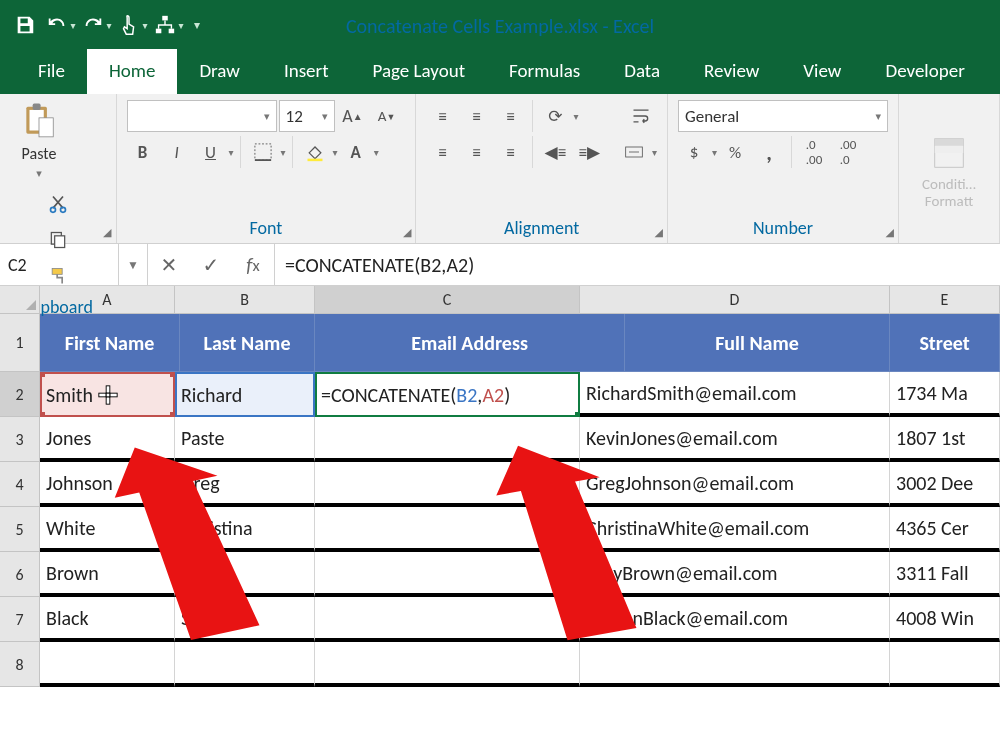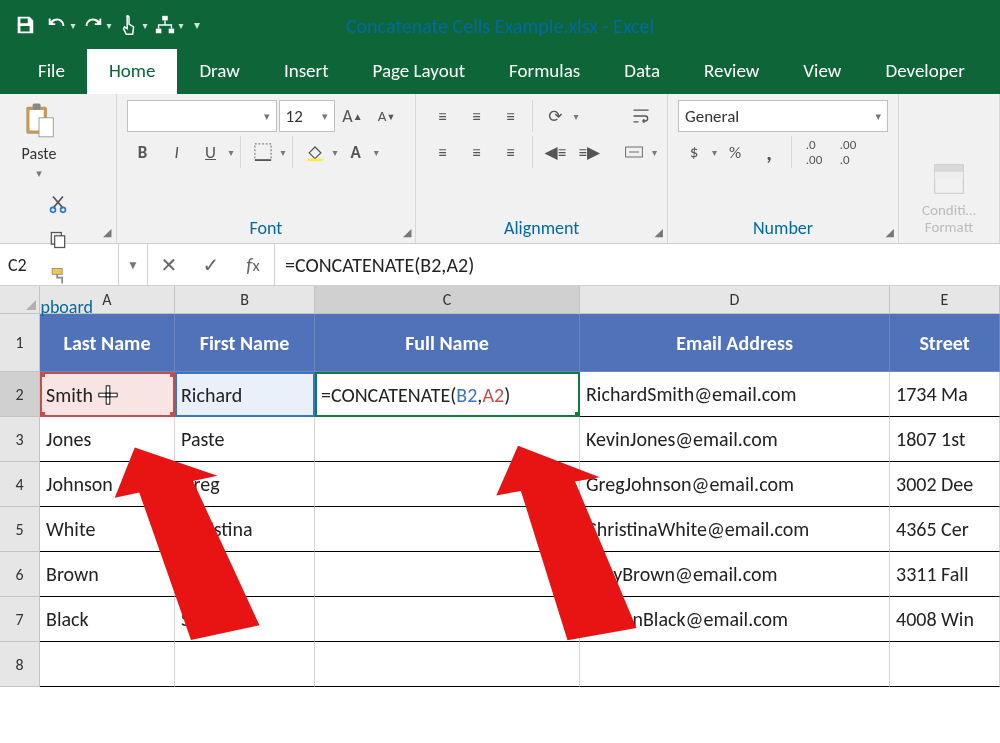--- a/index.html
+++ b/index.html
@@ -38,21 +38,21 @@
   .colhdr-row { height: 28px; display: flex; border-bottom: 1px solid #c4c4c4; background: #e6e6e6; font-size:16px; color:#333;}
   .rowhdr-corner { width: 40px; border-right: 1px solid #c4c4c4; background:#e6e6e6; position:relative;}
   .rowhdr-corner::after{content:""; position:absolute; right:3px; bottom:3px; width:0; height:0; border-left:10px solid transparent; border-bottom:10px solid #b0b0b0;}
   .colhdr { border-right: 1px solid #c4c4c4; display: flex; align-items: center; justify-content: center; background:#e6e6e6;}
   .colhdr.active { background:#d0d0d0; }
   
   .grid { display: flex; flex-direction: column; }
   .gridrow { display: flex; height: 45px; }
   .gridrow .rowhdr { width: 40px; border-right: 1px solid #c4c4c4; border-bottom:1px solid #c4c4c4; display:flex; align-items:center; justify-content:center; font-size:16px; color:#333; background:#e6e6e6;}
   .gridrow .rowhdr.active{ background:#d0d0d0;}
-  .cell { border-right: 1px solid #d4d4d4; border-bottom: 1px solid #000000; display: flex; align-items: center; padding: 0 6px; font-size: 20px; color: #222; overflow: hidden; white-space: nowrap; }
+  .cell { border-right: 1px solid #d4d4d4; border-bottom: 4px solid #000000; display: flex; align-items: center; padding: 0 6px; font-size: 20px; color: #222; overflow: hidden; white-space: nowrap; }
   .hdrcell { background: #5072b8; color: #fff; font-weight: bold; justify-content: center; text-align: center; border-right:1px solid #6a87c0; border-bottom:1px solid #6a87c0;}
   .hdrrow { height: 58px;}
   
   .editcell { border: 2px solid #107c41; padding: 0 4px; position:relative;}
   .editcell .fillhandle{position:absolute; right:-4px; bottom:-4px; width:7px; height:7px; background:#107c41;}
   
   .ref-a2 { border: 2px solid #c0504d; background: #f8e4e3; position:relative; padding:0 4px;}
   .ref-a2 .sq{position:absolute; width:7px; height:7px; background:#c0504d;}
   .ref-a2 .sq.tl{top:-4px;left:-4px;} .ref-a2 .sq.tr{top:-4px;right:-4px;}
   .ref-a2 .sq.bl{bottom:-4px;left:-4px;} .ref-a2 .sq.br{bottom:-4px;right:-4px;}
@@ -255,21 +255,21 @@
         <div class="sep"></div>
         <div class="rbtn" style="font-size:13px;">.0<br>.00</div>
         <div class="rbtn" style="font-size:13px;">.00<br>.0</div>
       </div>
     </div>
     <div class="group-title">Number</div>
     <div class="dlg-launch">◢</div>
   </div>
 
   <div class="group" style="flex:1;">
-    <div class="group-body" style="flex-direction:row; align-items:flex-end; padding-top:6px;">
+    <div class="group-body" style="flex-direction:row; align-items:center; padding-top:6px;">
       <div class="bigbtn ghost" style="width:80px;">
         <svg viewBox="0 0 48 48">
             <rect x="6" y="6" width="36" height="36" fill="none" stroke="#bcbcbc"></rect>
             <rect x="6" y="6" width="36" height="9" fill="#d9d9d9"></rect>
             <rect x="6" y="15" width="36" height="9" fill="#eee"></rect>
           </svg>
         <span style="font-size:15px; line-height:1.1; text-align:center;">Conditi…<br>Formatt</span>
       </div>
     </div>
     <div class="group-title"></div>
@@ -300,24 +300,24 @@
   <div class="colhdr" style="width:140px;">B</div>
   <div class="colhdr active" style="width:265px;">C</div>
   <div class="colhdr" style="width:310px;">D</div>
   <div class="colhdr" style="width:110px;">E</div>
 </div>
 
 <div class="grid">
 
   <div class="gridrow hdrrow">
     <div class="rowhdr">1</div>
+    <div class="cell hdrcell" style="width:140px;">First Name</div>
     <div class="cell hdrcell" style="width:135px;">Last Name</div>
-    <div class="cell hdrcell" style="width:140px;">First Name</div>
+    <div class="cell hdrcell" style="width:310px;">Email Address</div>
     <div class="cell hdrcell" style="width:265px;">Full Name</div>
-    <div class="cell hdrcell" style="width:310px;">Email Address</div>
     <div class="cell hdrcell" style="width:110px;">Street</div>
   </div>
 
   <div class="gridrow">
     <div class="rowhdr active">2</div>
     <div class="cell ref-a2" style="width:135px; position:relative;">
       <span>Smith</span>
       <span class="sq tl"></span>
         <span class="sq tr"></span>
         <span class="sq bl"></span>

